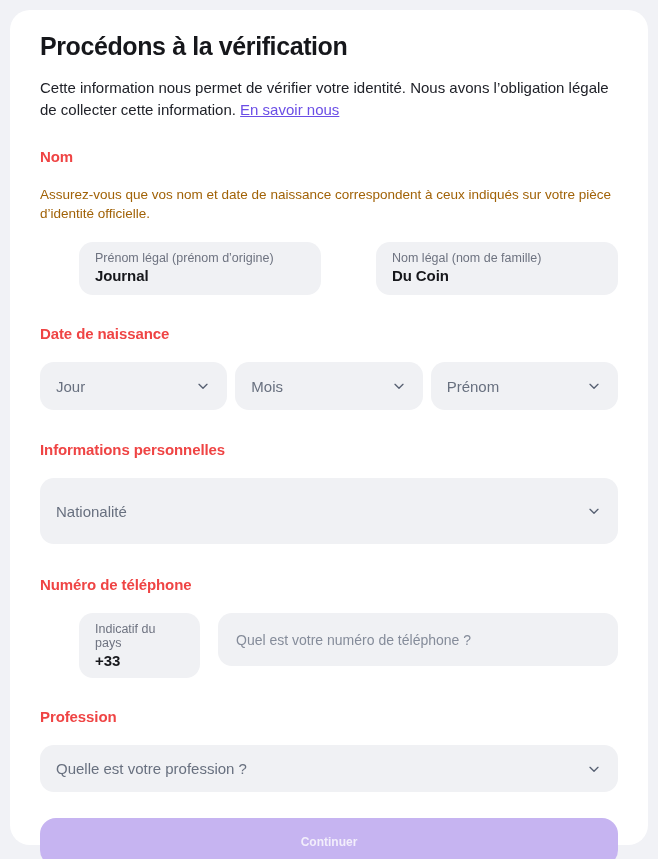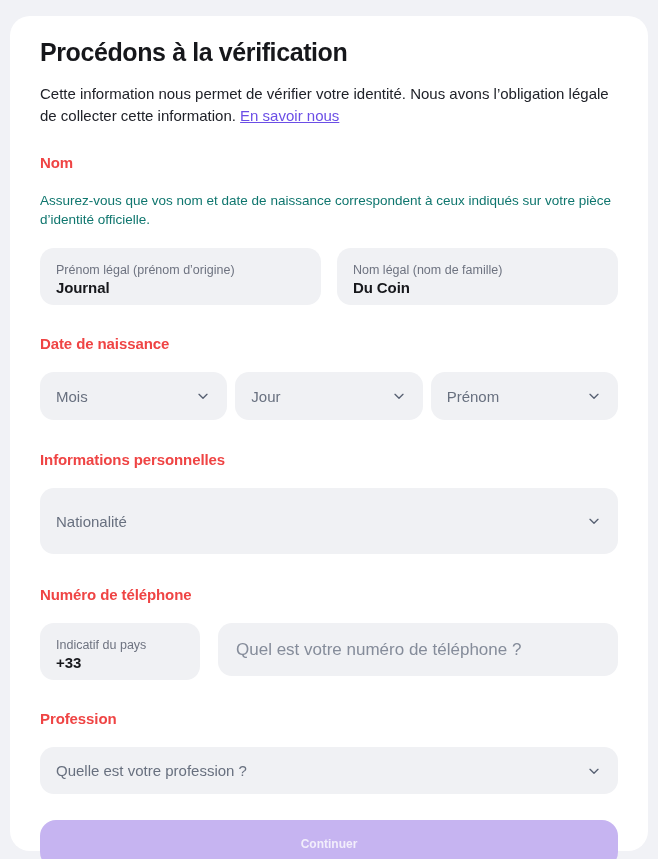--- a/index.html
+++ b/index.html
@@ -7,21 +7,21 @@
     padding: 0;
     background: #f1f2f6;
     font-family: "Liberation Sans", sans-serif;
     width: 658px;
     height: 859px;
     position: relative;
   }
   .card {
     position: absolute;
     left: 10px;
-    top: 16px;
+    top: 10px;
     width: 638px;
     height: 835px;
     background: #ffffff;
     border-radius: 20px;
     box-sizing: border-box;
     padding: 22px 30px 0 30px;
   }
   .page-title {
     font-size: 25px;
     font-weight: 700;
@@ -43,36 +43,37 @@
   .section-heading {
     font-size: 15px;
     font-weight: 700;
     color: #ef4444;
     margin: 0 0 20px 0;
     letter-spacing: -0.1px;
   }
   .helper {
     font-size: 13.5px;
     line-height: 19px;
-    color: #0f766e;
+    color: #a16207;
     margin: 0 0 19px 0;
   }
   .name-row {
     display: grid;
     grid-template-columns: 1fr 1fr;
     gap: 16px;
     margin-bottom: 30px;
   }
   .filled-field {
     background: #f0f1f4;
     border-radius: 14px;
-    padding: 15px 16px 8px 16px;
+    padding: 9px 16px 8px 16px;
     box-sizing: border-box;
     min-height: 53px;
     cursor: text;
+    margin-left: 39px;
   }
   .field-label {
     font-size: 12.5px;
     color: #6e7380;
     display: block;
     margin-bottom: 2px;
   }
   .field-value {
     font-size: 15px;
     font-weight: 700;
@@ -116,21 +117,21 @@
     margin-bottom: 30px;
   }
   .phone-input {
     background: #f0f1f4;
     border: none;
     outline: none;
     border-radius: 14px;
     height: 53px;
     padding: 0 18px;
     font-family: "Liberation Sans", sans-serif;
-    font-size: 17px;
+    font-size: 14px;
     color: #17181c;
     box-sizing: border-box;
     width: 100%;
   }
   .phone-input::placeholder {
     color: #858c9a;
   }
   .profession-select {
     margin-bottom: 26px;
     height: 47px;
@@ -170,27 +171,27 @@
     <div class="filled-field">
       <span class="field-label">Nom légal (nom de famille)</span>
       <span class="field-value">Du Coin</span>
     </div>
   </div>
 
   <h2 class="section-heading">Date de naissance</h2>
 
   <div class="date-row">
     <div class="select">
-      <span class="select-text">Mois</span>
+      <span class="select-text">Jour</span>
       <svg class="chevron" viewBox="0 0 24 24" fill="none">
           <path d="M6 9.5l6 6 6-6" stroke="#576072" stroke-width="2" stroke-linecap="round" stroke-linejoin="round"></path>
         </svg>
     </div>
     <div class="select">
-      <span class="select-text">Jour</span>
+      <span class="select-text">Mois</span>
       <svg class="chevron" viewBox="0 0 24 24" fill="none">
           <path d="M6 9.5l6 6 6-6" stroke="#576072" stroke-width="2" stroke-linecap="round" stroke-linejoin="round"></path>
         </svg>
     </div>
     <div class="select">
       <span class="select-text">Prénom</span>
       <svg class="chevron" viewBox="0 0 24 24" fill="none">
           <path d="M6 9.5l6 6 6-6" stroke="#576072" stroke-width="2" stroke-linecap="round" stroke-linejoin="round"></path>
         </svg>
     </div>

